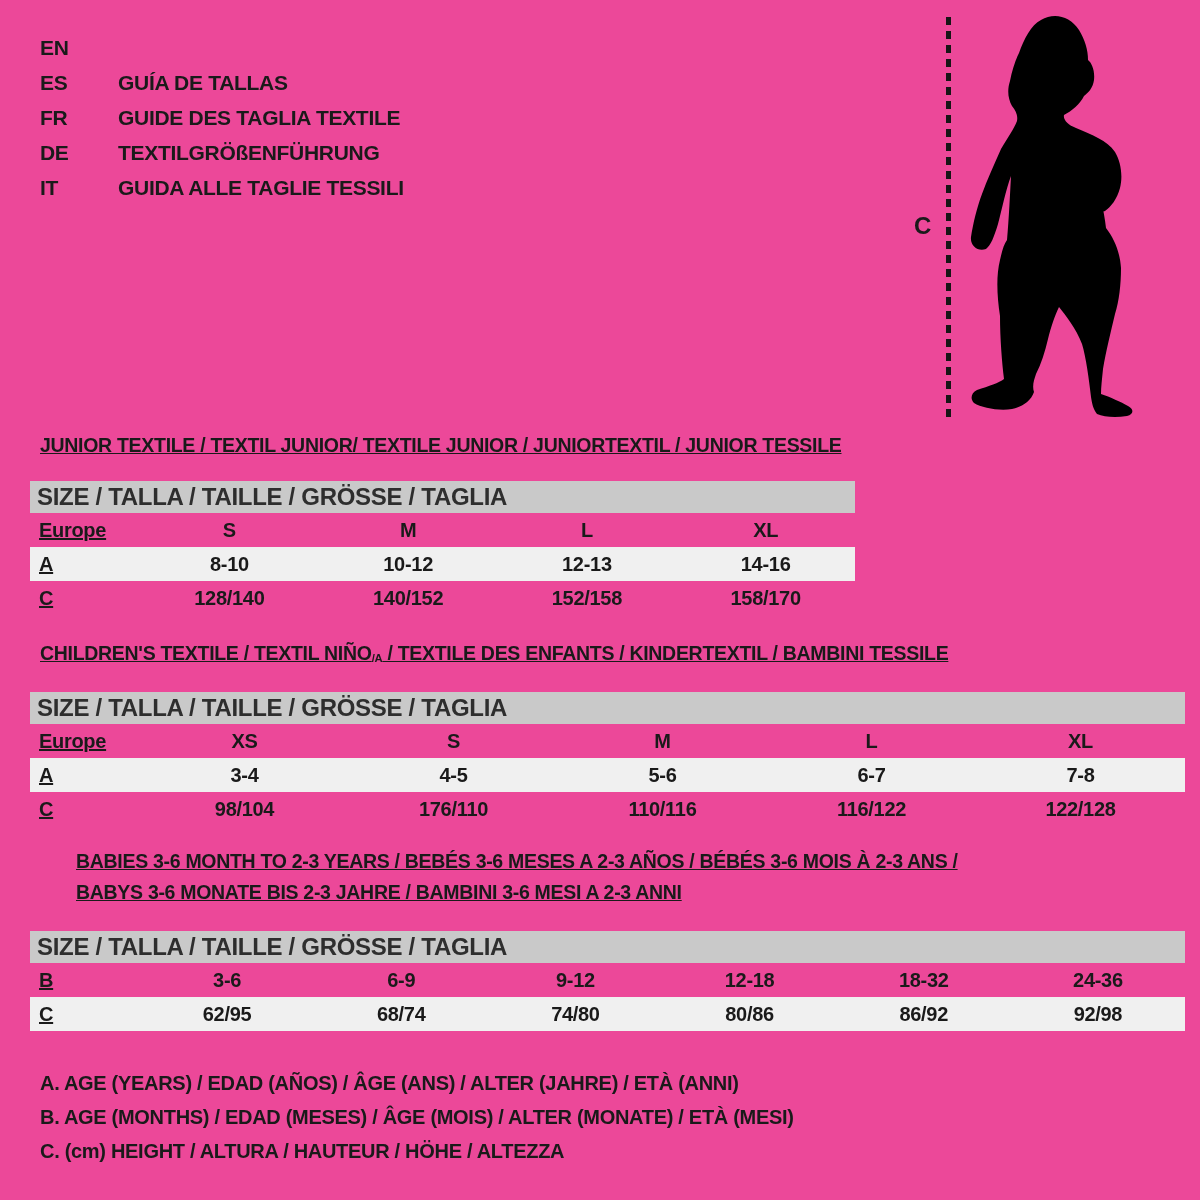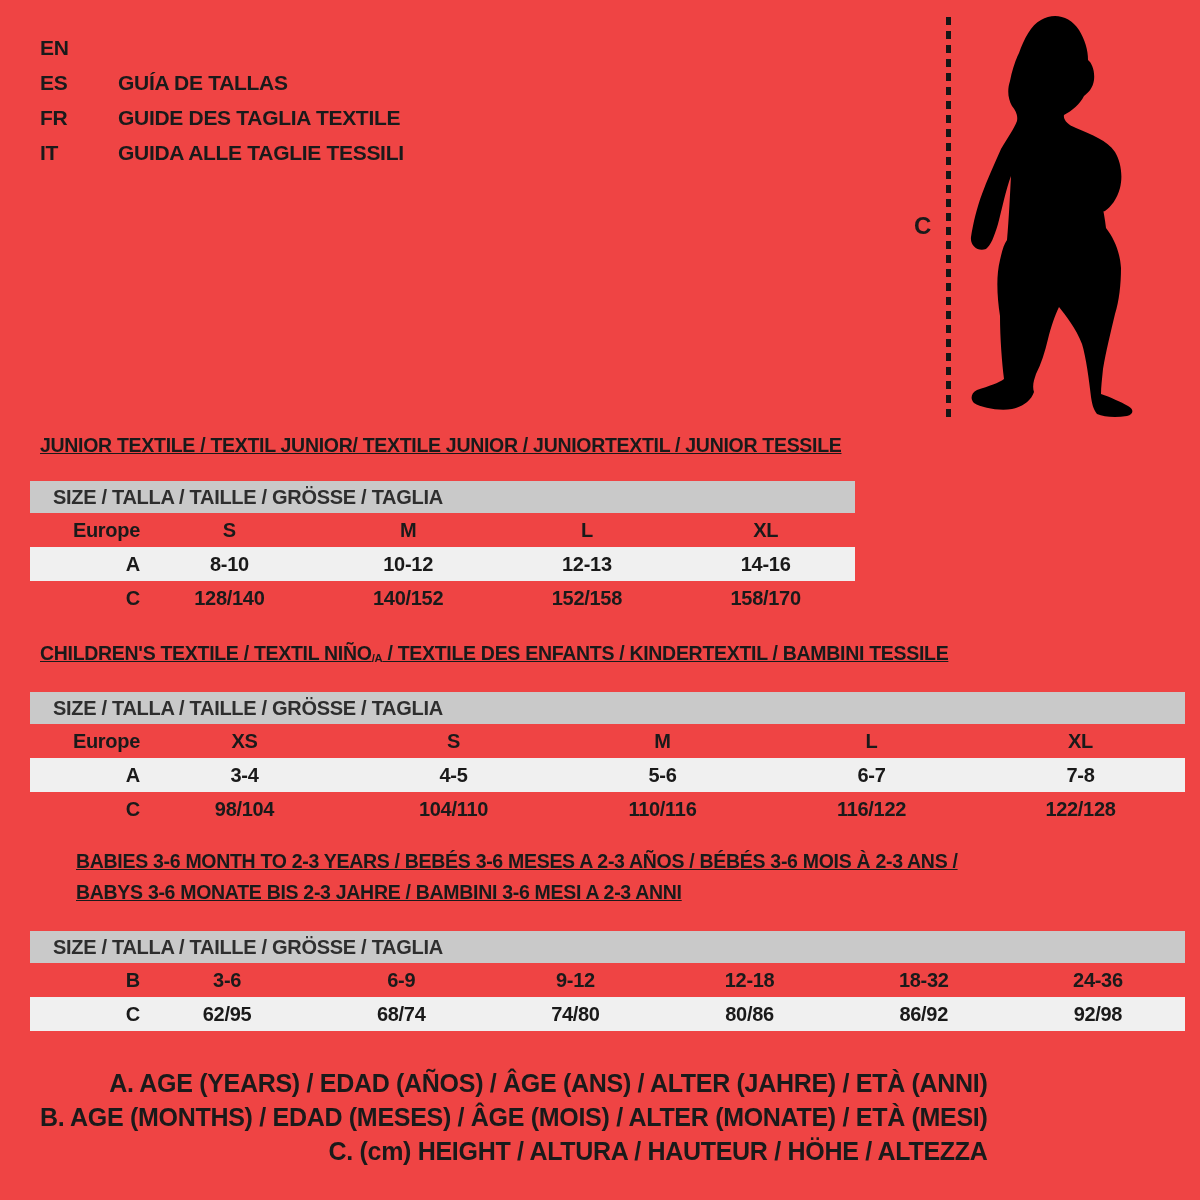--- a/index.html
+++ b/index.html
@@ -1,17 +1,17 @@
 <!DOCTYPE html>
 <html><head>
 <meta charset="utf-8">
 <style>
   html,body{margin:0;padding:0;background:#fff;}
   .page{
-    position:relative;width:1200px;height:1200px;background:#ef4444;
+    position:relative;width:1200px;height:1200px;background:#ec4899;
     font-family:"Liberation Sans","DejaVu Sans",sans-serif;
     font-weight:bold;color:#1a1a1a;overflow:hidden;
   }
   
   .langs{position:absolute;left:40px;top:30px;}
   .lang-row{display:grid;grid-template-columns:78px auto;height:35px;align-items:center;}
   .lang-code,.lang-title{font-size:21px;letter-spacing:-0.3px;white-space:nowrap;}
   
   .measure-line{
     position:absolute;left:946px;top:17px;width:5px;height:400px;
@@ -19,51 +19,55 @@
   }
   .measure-label{position:absolute;left:914px;top:212px;font-size:24px;}
   .baby-svg{position:absolute;left:958px;top:8px;}
   
   .section-title{position:absolute;left:40px;font-size:19.5px;letter-spacing:-0.3px;white-space:nowrap;text-decoration:underline;}
   .subscript{font-size:0.58em;vertical-align:-0.18em;}
   
   .tbl{position:absolute;left:30px;}
   .tbl-head{
     height:32px;line-height:32px;background:#c9c9c9;color:#2e2e2e;
-    font-size:20px;padding-left:23px;letter-spacing:-0.3px;box-sizing:border-box;
+    font-size:24px;padding-left:7px;letter-spacing:-0.3px;box-sizing:border-box;
   }
   .tbl-row{display:grid;height:34px;align-items:center;font-size:20px;letter-spacing:-0.3px;}
   .tbl-junior  .tbl-row{grid-template-columns:110px repeat(4,1fr);}
   .tbl-children .tbl-row{grid-template-columns:110px repeat(5,1fr);}
   .tbl-babies  .tbl-row{grid-template-columns:110px repeat(6,1fr);}
-  .cell-label{padding-left:9px;text-align:right;}
+  .cell-label{padding-left:9px;text-align:left;text-decoration:underline;}
   .cell-val{text-align:center;}
   .shade{background:#f0f0f0;}
   
   .title-2line div{line-height:31px;}
   
   .legend{position:absolute;left:40px;top:1066px;}
-  .legend div{font-size:25px;line-height:34px;letter-spacing:-0.3px;white-space:nowrap;text-align:right;}
+  .legend div{font-size:20px;line-height:34px;letter-spacing:-0.3px;white-space:nowrap;}
 </style>
 </head>
 <body>
 
 <div class="page">
 
   <div class="langs">
     <div class="lang-row">
       <span class="lang-code">EN</span>
     </div>
     <div class="lang-row">
       <span class="lang-code">ES</span>
       <span class="lang-title">GUÍA DE TALLAS</span>
     </div>
     <div class="lang-row">
       <span class="lang-code">FR</span>
       <span class="lang-title">GUIDE DES TAGLIA TEXTILE</span>
+    </div>
+    <div class="lang-row">
+      <span class="lang-code">DE</span>
+      <span class="lang-title">TEXTILGRÖßENFÜHRUNG</span>
     </div>
     <div class="lang-row">
       <span class="lang-code">IT</span>
       <span class="lang-title">GUIDA ALLE TAGLIE TESSILI</span>
     </div>
   </div>
 
   <div class="measure-line"></div>
   <span class="measure-label">C</span>
   <svg class="baby-svg" width="190" height="412" viewBox="0 0 190 412" xmlns="http://www.w3.org/2000/svg">
@@ -111,21 +115,21 @@
       <span class="cell-label">A</span>
       <span class="cell-val">3-4</span>
       <span class="cell-val">4-5</span>
       <span class="cell-val">5-6</span>
       <span class="cell-val">6-7</span>
       <span class="cell-val">7-8</span>
     </div>
     <div class="tbl-row">
       <span class="cell-label">C</span>
       <span class="cell-val">98/104</span>
-      <span class="cell-val">104/110</span>
+      <span class="cell-val">176/110</span>
       <span class="cell-val">110/116</span>
       <span class="cell-val">116/122</span>
       <span class="cell-val">122/128</span>
     </div>
   </div>
 
   <div class="section-title title-2line" style="top:846px;margin-left:36px;">
     <div>BABIES 3-6 MONTH TO 2-3 YEARS / BEBÉS 3-6 MESES A 2-3 AÑOS / BÉBÉS 3-6 MOIS À 2-3 ANS /</div>
     <div>BABYS 3-6 MONATE BIS 2-3 JAHRE / BAMBINI 3-6 MESI A 2-3 ANNI</div>
   </div>

